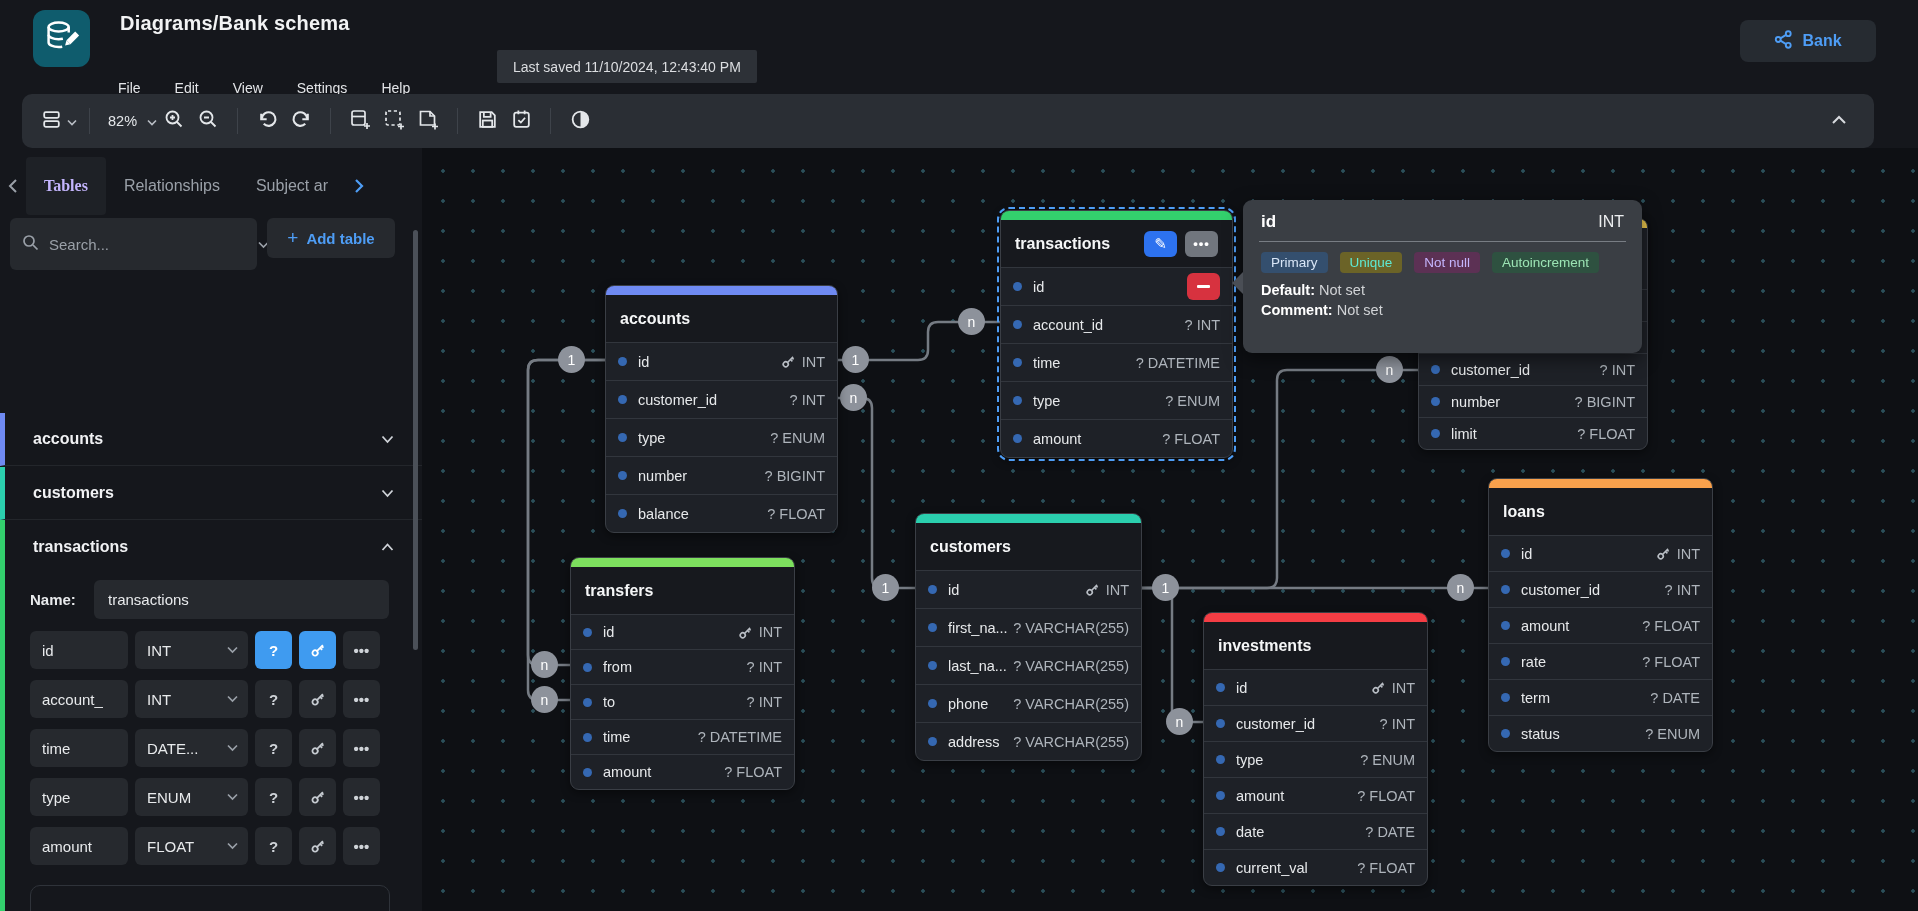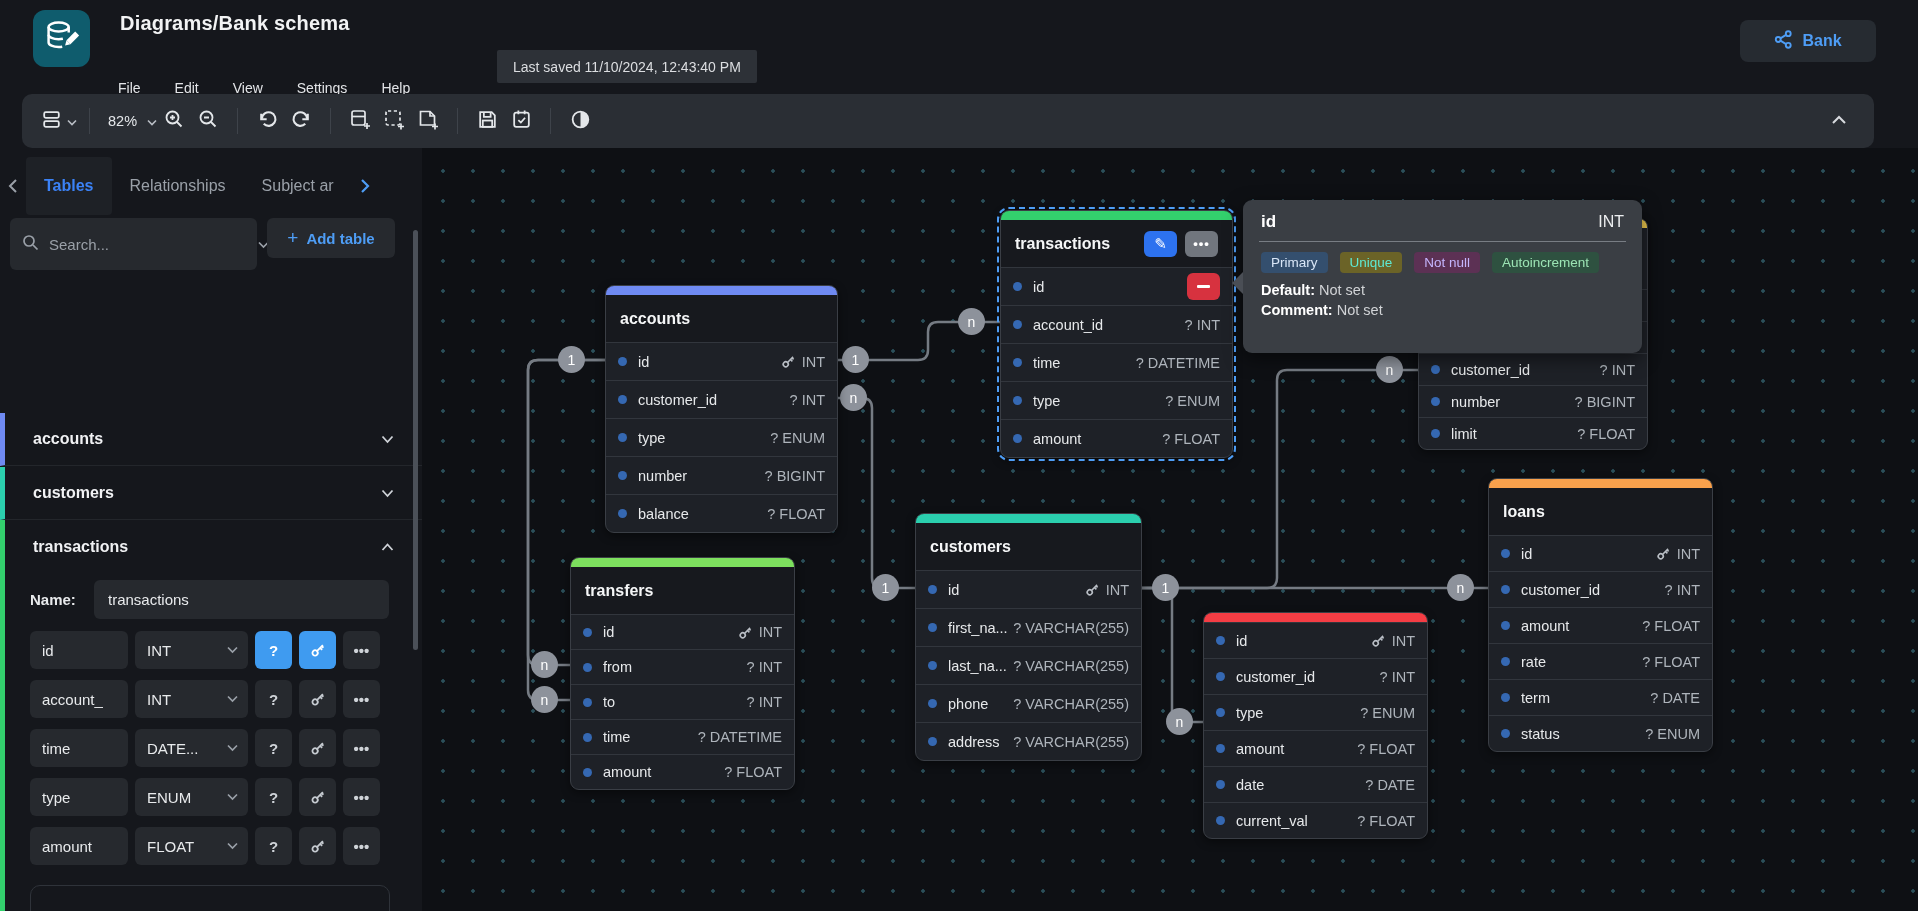--- a/index.html
+++ b/index.html
@@ -19,21 +19,21 @@
   .toolbar { position:absolute; left:22px; top:94px; width:1852px; height:54px; background:#2a2e34; border-radius:10px; display:flex; align-items:center; padding:0 18px; }
   .tb-btn { height:36px; min-width:34px; display:flex; align-items:center; justify-content:center; gap:4px; border-radius:6px; color:#e4e7ea; }
   .tb-sep { width:1px; height:26px; background:#3e434a; margin:0 12px; }
   .tb-zoom { font-size:14.5px; color:#e4e7ea; padding:0 6px; }
   .tb-spacer { flex:1; }
 
   
   .sidebar { position:absolute; left:0; top:148px; width:422px; height:763px; background:#15171c; }
   .tabbar { position:absolute; left:0; top:6px; width:100%; height:64px; display:flex; align-items:center; }
   .tab { padding:20px 18px; font-size:16px; color:#9aa0a8; white-space:nowrap; overflow:hidden; }
-  .tab.active { background:#1e2126; color:#3b82f6; font-weight:700; border-radius:4px; }
+  .tab.active { background:#1e2126; color:#c4b5fd; font-weight:700; border-radius:4px;font-family:Liberation Serif, serif; }
   .chev-btn { width:26px; display:flex; justify-content:center; }
   .search-box { position:absolute; left:10px; top:70px; width:247px; height:52px; background:#26292e; border-radius:6px; display:flex; align-items:center; padding:0 12px; gap:10px; }
   .search-box input { flex:1; background:transparent; border:none; outline:none; color:#cfd3d8; font-size:15px; font-family:inherit; }
   .search-box input::placeholder { color:#9aa0a8; }
   .addtable-btn { position:absolute; left:267px; top:70px; width:128px; height:40px; background:#26292e; border-radius:6px; display:flex; align-items:center; justify-content:center; gap:8px; color:#4e9df5; font-size:15px; font-weight:700; }
   .plus-g { font-size:19px; font-weight:400; }
   .acc-item { position:absolute; left:0; width:100%; height:53px; border-left:5px solid transparent; border-bottom:1px solid #23262b; display:flex; align-items:center; padding:0 28px; }
   .acc-item .lbl { font-size:16px; font-weight:700; color:#f0f1f3; }
   .acc-item .chev { margin-left:auto; }
   .green-rail { position:absolute; left:0; top:372px; width:5px; height:485px; background:#33d06d; }
@@ -446,20 +446,23 @@
       </div>
     <div class="trow">
         <span class="fdot"></span>
         <span class="fn">amount</span>
         <span class="ft">? FLOAT</span>
       </div>
   </div>
 
   <div class="tbl rh36" style="left:1203px;top:612px;width:225px">
     <div class="strip" style="background: rgb(244, 61, 68);"></div>
+    <div class="ttitle">
+        <span class="tname">investments</span>
+      </div>
     <div class="trow">
       <span class="fdot"></span>
       <span class="fn">id</span>
       <span class="ft">
           <svg width="17" height="17" viewBox="0 0 17 17">
             <g stroke="#b9bec5" stroke-width="1.6" fill="none" transform="rotate(-45 8.5 8.5)">
               <circle cx="4.6" cy="8.5" r="2.5"></circle>
               <path d="M7.1 8.5 H15 M11.3 8.5 V11.2 M13.6 8.5 V10.6"></path>
             </g>
           </svg>

